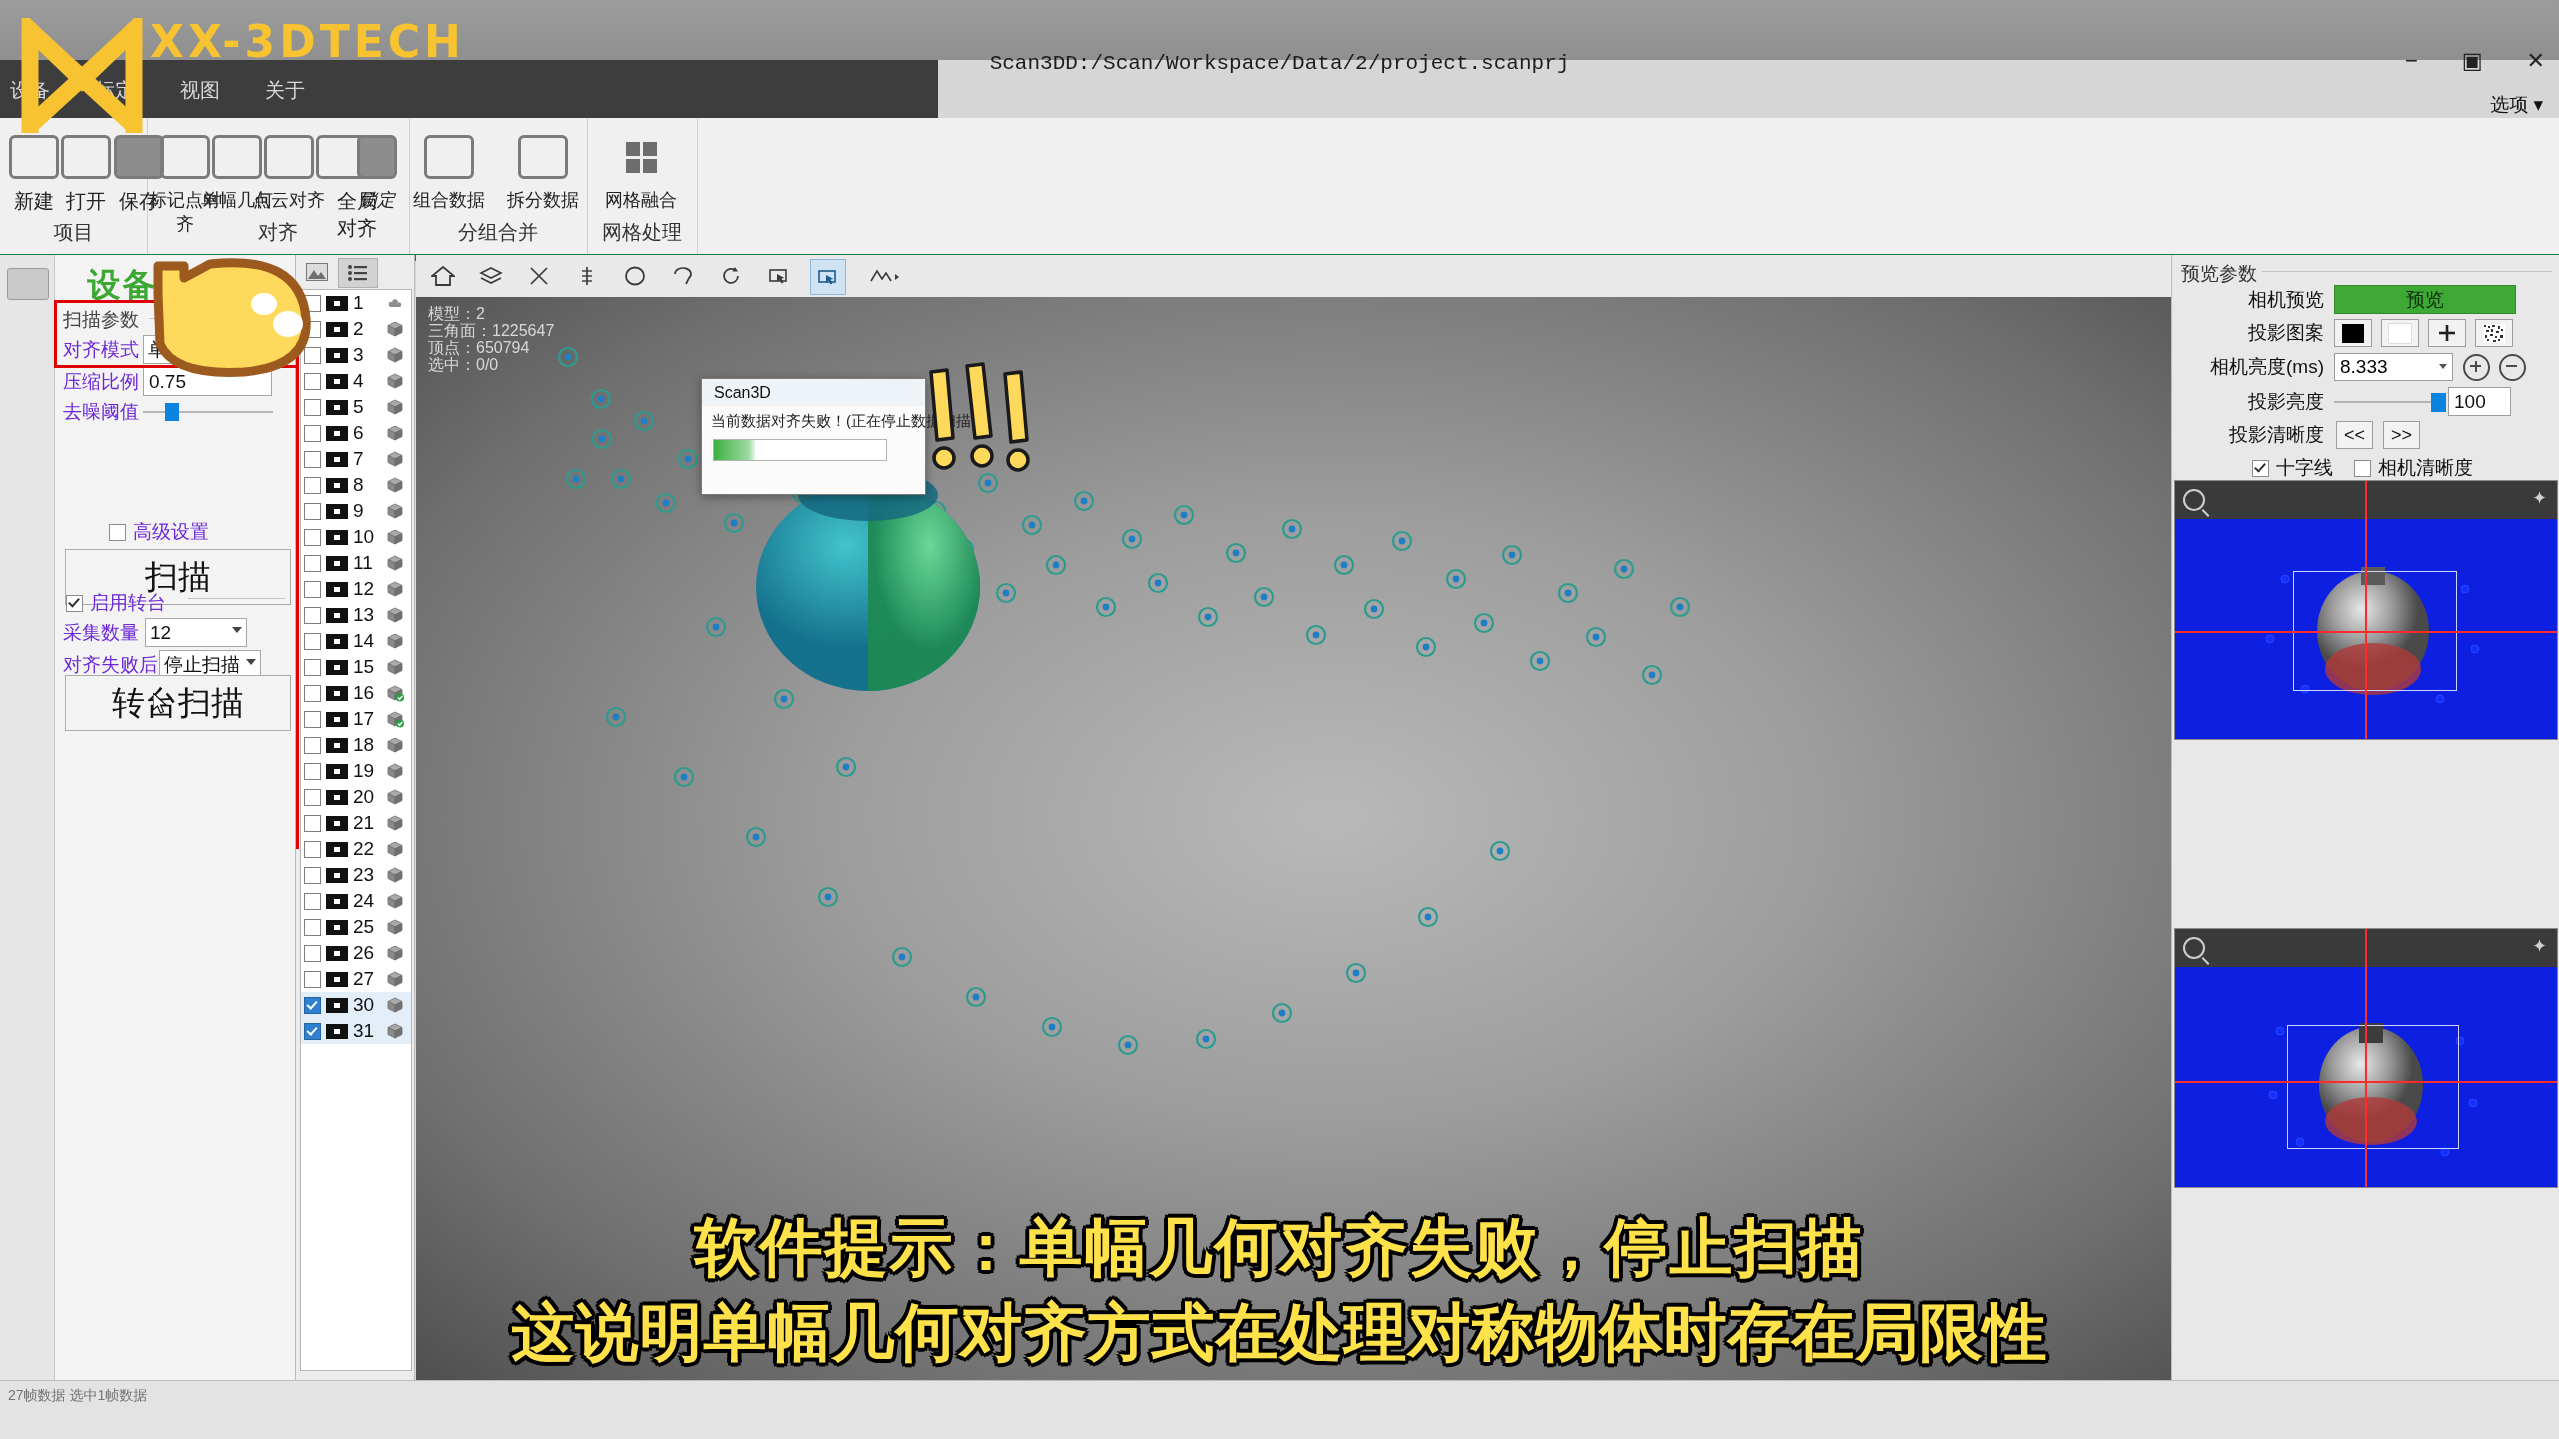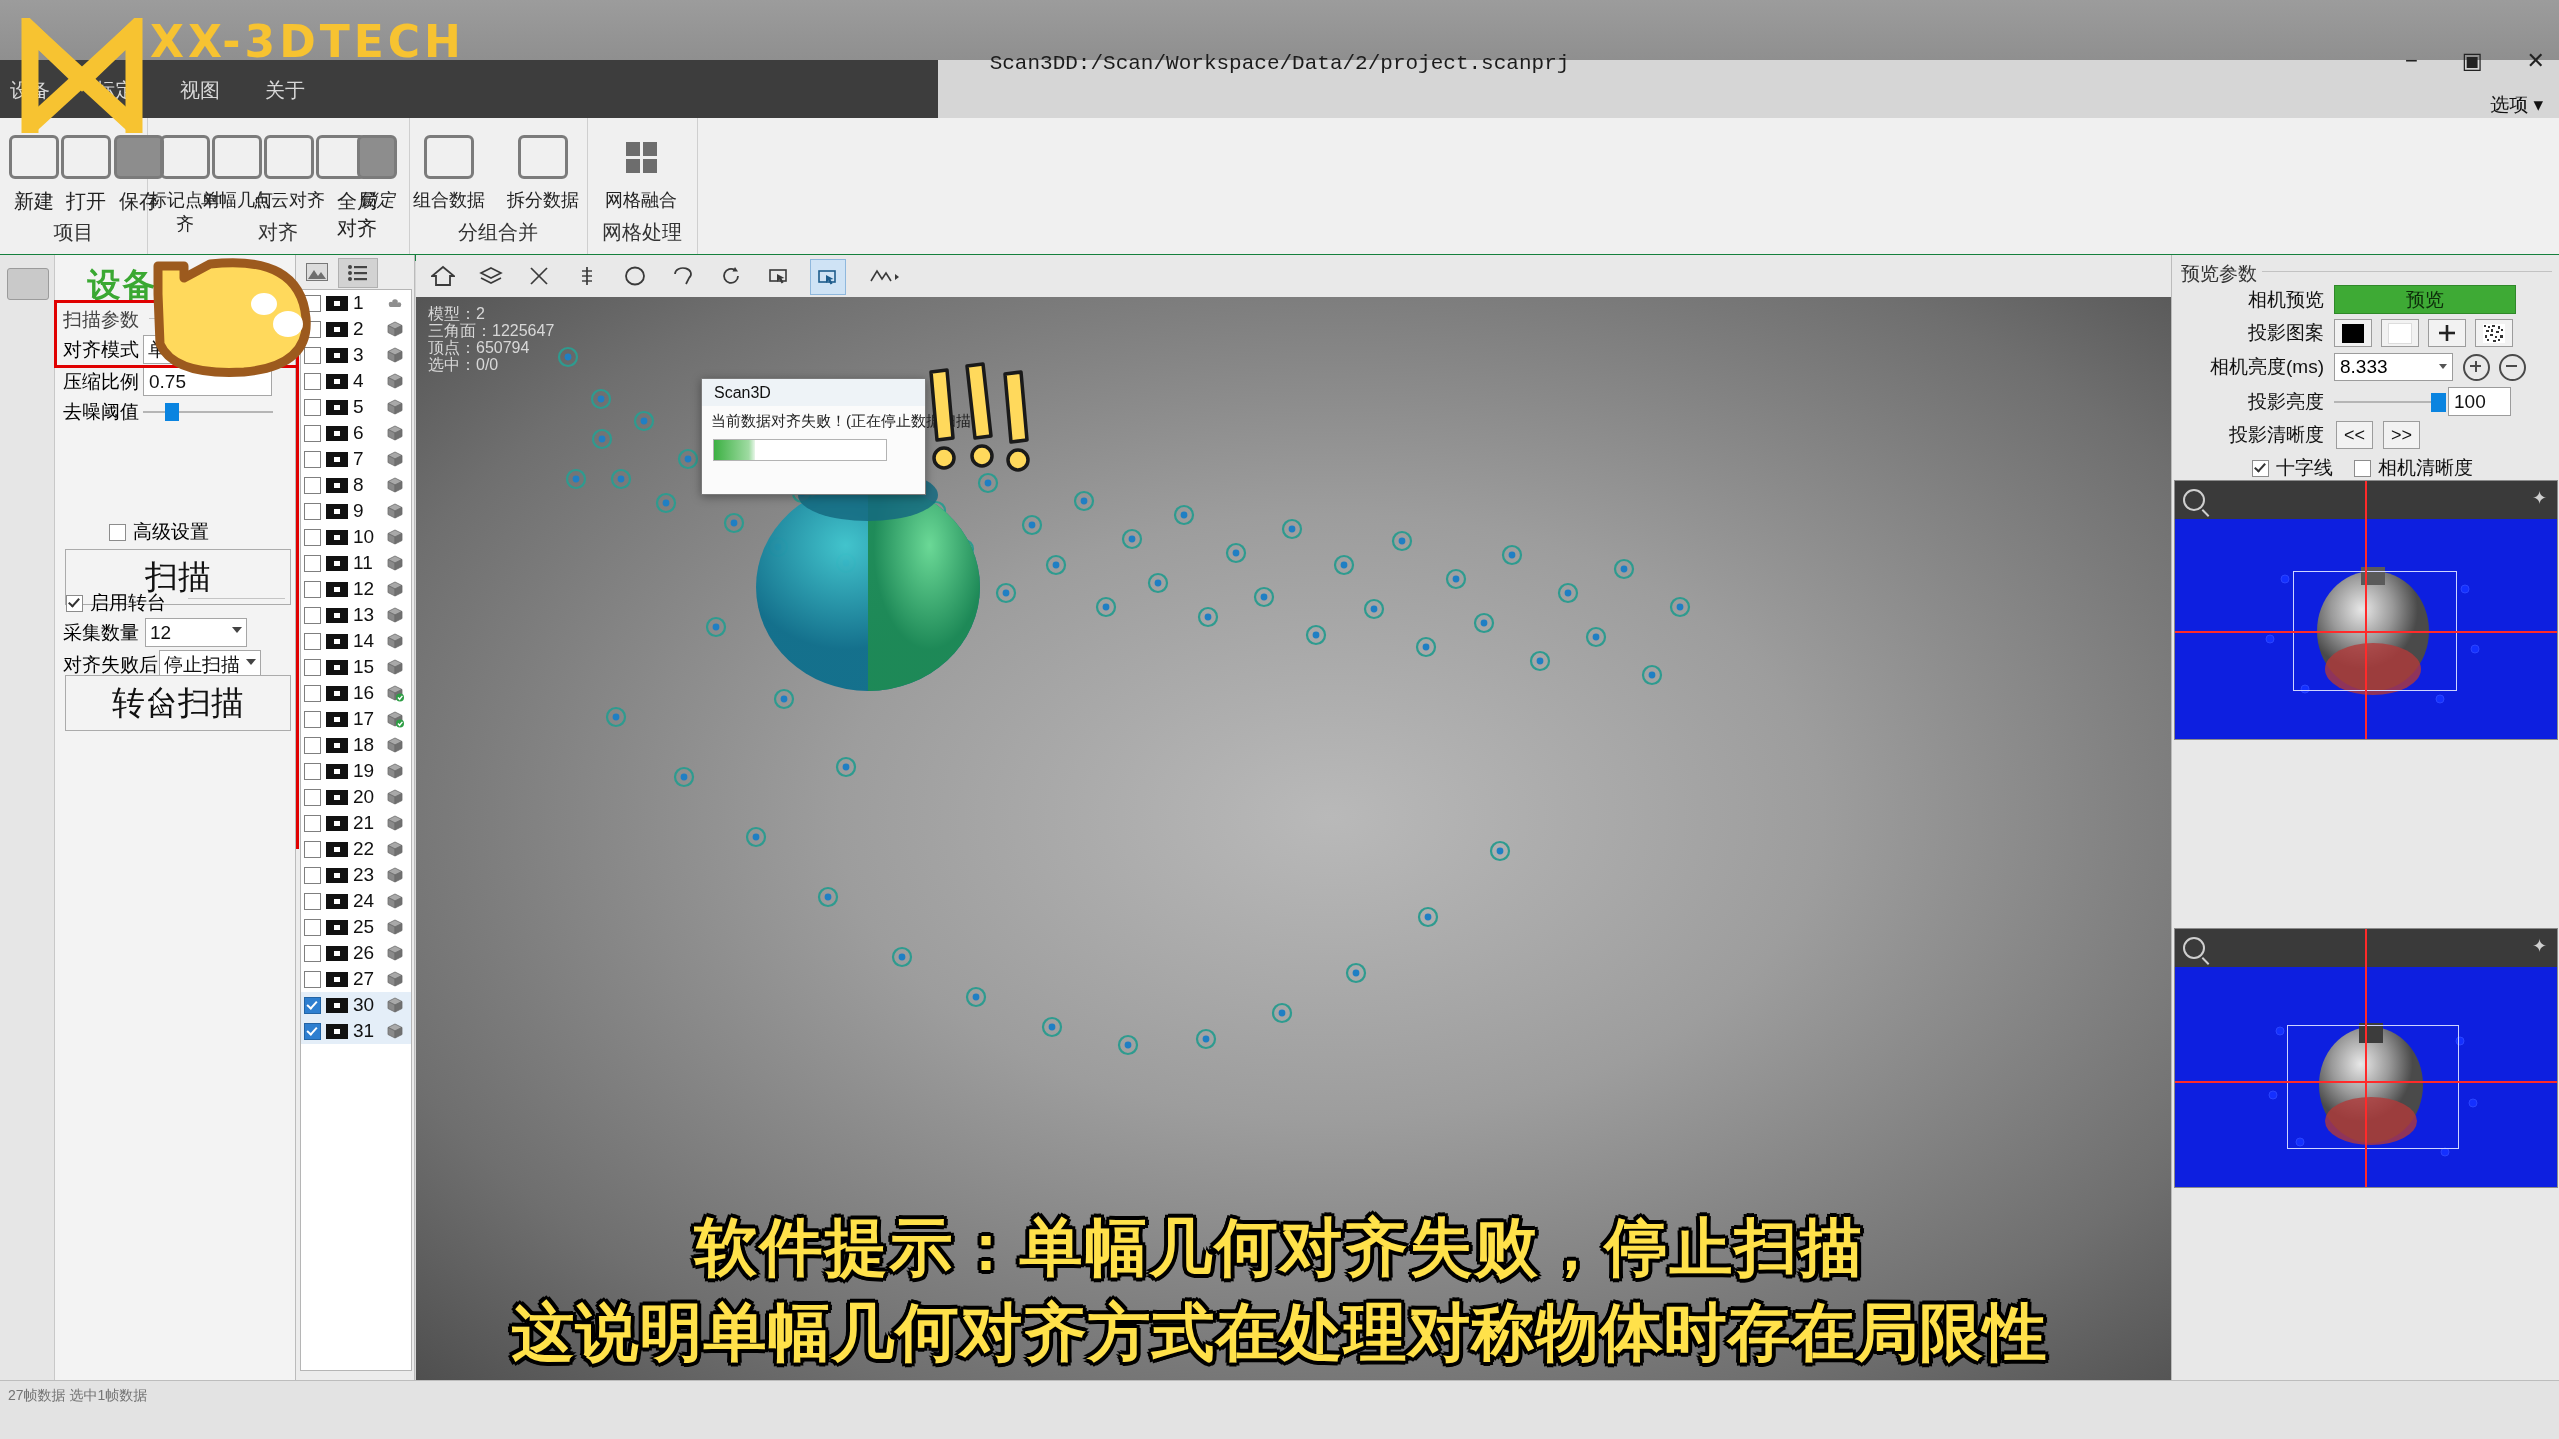--- a/index.html
+++ b/index.html
@@ -40,21 +40,21 @@
   .leftpanel{position:absolute;left:55px;top:255px;width:240px;height:1125px;background:#f3f3f3;
     border-right:1px solid #bbb;}
   .connected{position:absolute;left:0;top:8px;width:240px;text-align:center;font-size:33px;
     font-weight:bold;color:#3aa832;letter-spacing:2px;}
   .redbox{position:absolute;left:54px;top:300px;width:243px;height:62px;
     border:3px solid #e00000;pointer-events:none;}
   .grp{position:absolute;left:8px;width:226px;}
   .grp .gtitle{position:absolute;left:0;top:0;font-size:19px;color:#444;background:#f3f3f3;
      padding-right:6px;}
   .frow{position:absolute;display:flex;align-items:center;}
-  .flab{font-size:19px;color:#000000;}
+  .flab{font-size:19px;color:#6d28d9;}
   .combo{height:27px;border:1px solid #a6a6a6;background:#fff;font-size:19px;color:#111;
     display:flex;align-items:center;padding-left:4px;position:relative;}
   .combo .arr{position:absolute;right:4px;top:8px;border-left:5px solid transparent;
     border-right:5px solid transparent;border-top:6px solid #444;}
   .txtbox{height:27px;border:1px solid #a6a6a6;background:#fff;font-size:19px;color:#111;
     display:flex;align-items:center;padding-left:5px;}
   .sliderow{position:relative;height:22px;}
   .slidertrack{position:absolute;top:10px;left:0;height:2px;background:#b5b5b5;}
   .sliderknob{position:absolute;top:2px;width:14px;height:18px;background:#0a84e0;}
   .chk{width:15px;height:15px;border:1px solid #8c8c8c;background:#fff;display:inline-block;

